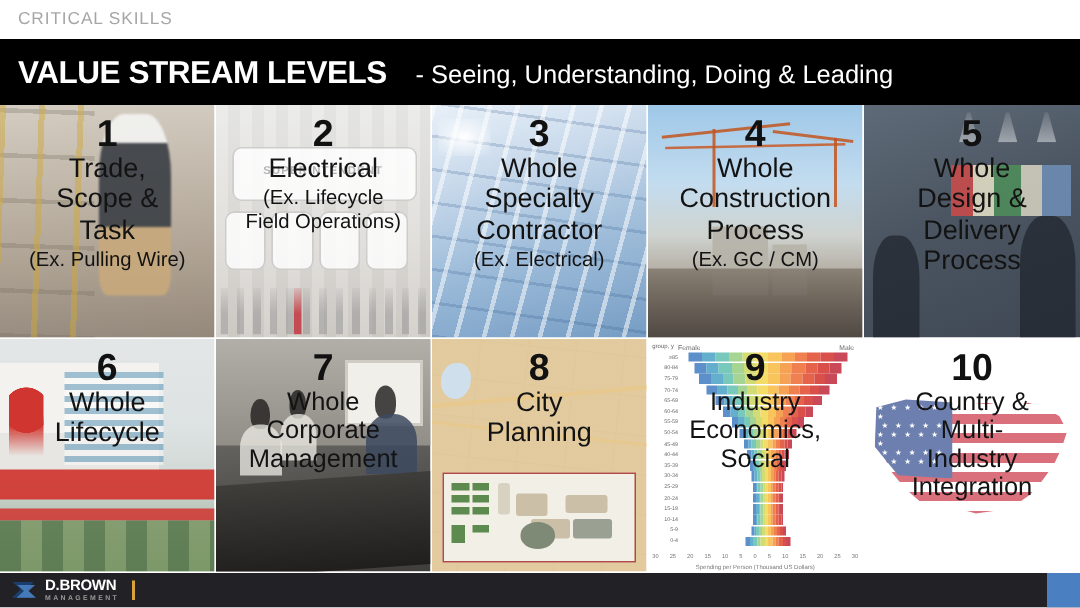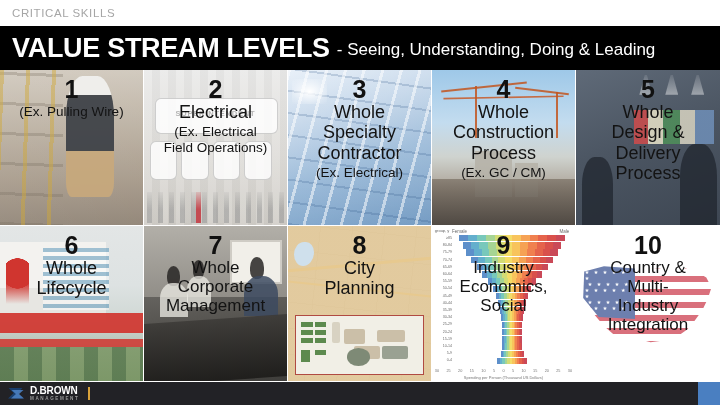--- a/index.html
+++ b/index.html
@@ -38,31 +38,31 @@
     background: #000000;
     display: flex;
     align-items: center;
     padding-left: 12px;
     box-sizing: border-box;
     white-space: nowrap;
     overflow: hidden;
   }
   .title-main {
     color: #ffffff;
-    font-size: 27px;
+    font-size: 21px;
     font-weight: 700;
     letter-spacing: -0.3px;
     line-height: 1;
   }
   .title-sub {
     color: #ffffff;
     font-size: 17px;
     font-weight: 400;
     line-height: 1;
-    margin-left: 7px;
+    margin-left: 19px;
     position: relative;
     top: 1px;
   }
 
   
   .grid {
     position: absolute;
     top: 70px;
     left: 0;
     width: 720px;
@@ -458,20 +458,25 @@
   <span class="title-main">VALUE STREAM LEVELS</span>
   <span class="title-sub">- Seeing, Understanding, Doing &amp; Leading</span>
 </div>
 
 <div class="grid">
 
   <div class="cell">
     <div class="bg bg-worker"></div>
     <div class="content">
       <div class="num">1</div>
+      <div class="label">
+        <div>Trade,</div>
+        <div>Scope &amp;</div>
+        <div>Task</div>
+      </div>
       <div class="sublabel">(Ex. Pulling Wire)</div>
     </div>
   </div>
 
   <div class="cell">
     <div class="bg bg-orgchart">
       <div class="strip"></div>
       <div class="oc-box" style="left:8%;top:18%;width:84%;height:22%;"></div>
       <div class="oc-title">SUPERINTENDENT</div>
       <div class="oc-box" style="left:4%;top:46%;width:18%;height:24%;"></div>
@@ -481,21 +486,21 @@
       <div class="people">
           <span class="accent"></span>
         </div>
     </div>
     <div class="content">
       <div class="num">2</div>
       <div class="label">
         <div>Electrical</div>
       </div>
       <div class="sublabel">
-        <div>(Ex. Electrical</div>
+        <div>(Ex. Lifecycle</div>
         <div>Field Operations)</div>
       </div>
     </div>
   </div>
 
   <div class="cell">
     <div class="bg bg-electrical"></div>
     <div class="content">
       <div class="num">3</div>
       <div class="label">

